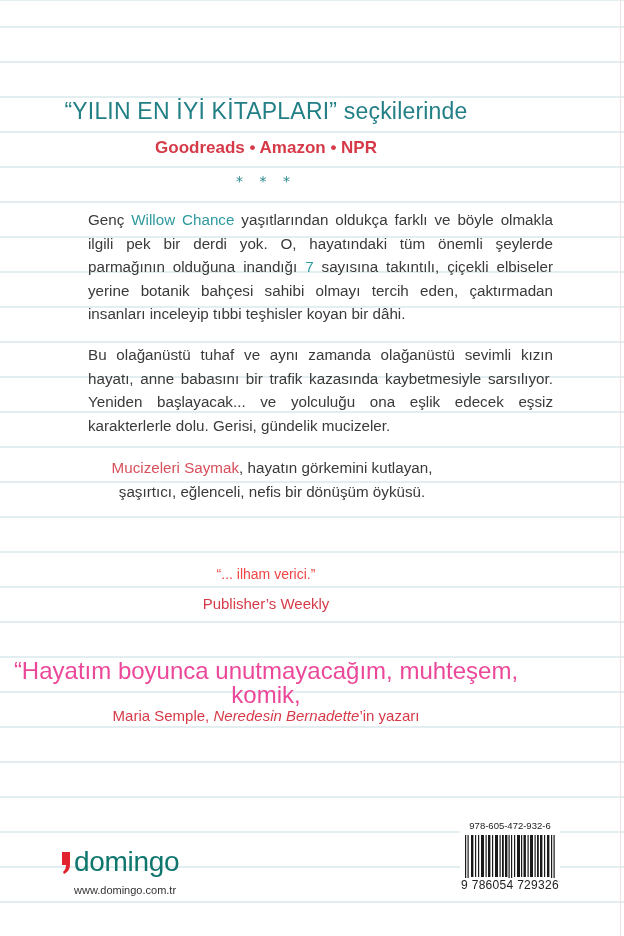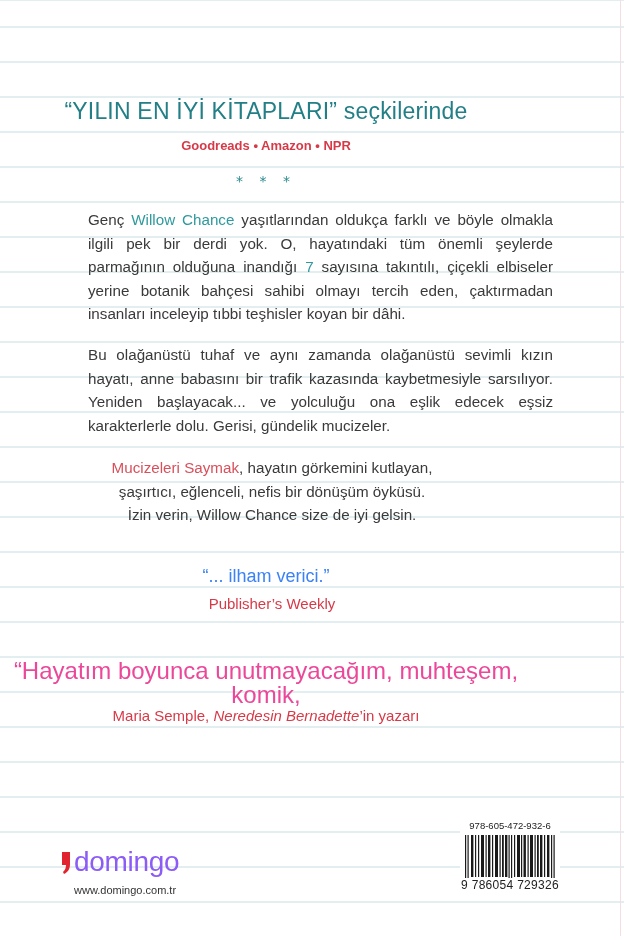--- a/index.html
+++ b/index.html
@@ -14,41 +14,41 @@
     background-image: repeating-linear-gradient(to bottom,
       transparent 0px, transparent 25px, #e3eef0 25px, #e3eef0 27px, transparent 27px, transparent 35px);
     background-position: 0 1px;
   }
   .margin-line {
     position:absolute; top:0; right:3px; width:1px; height:936px; background:#f3dfe2;
   }
   .abs { position:absolute; }
   .center { text-align:center; left:0; width:532px; }
   .title { top:98px; font-size:23px; color:#237f86; letter-spacing:0.2px; font-family:"Liberation Sans", sans-serif; }
-  .sources { top:138px; font-size:13px; font-weight:bold; color:#d63a48; font-family:"Liberation Sans", sans-serif; }
+  .sources { top:138px; font-size:17px; font-weight:bold; color:#d63a48; font-family:"Liberation Sans", sans-serif; }
   .stars { top:173px; font-size:14px; color:#2a8a8e; letter-spacing:6px; }
   .para {
     left:88px; width:465px; font-size:15.2px; line-height:23.5px;
     text-align:justify; text-align-last:left; color:#3a3a3a;
     font-family:"Liberation Sans", sans-serif;
   }
   .p1 { top:208px; }
   .p2 { top:343px; }
   .teal { color:#2f9a9e; }
   .red { color:#d8505b; }
   .p3 { top:456px; font-size:15.2px; line-height:23.5px; color:#3a3a3a; font-family:"Liberation Sans", sans-serif; }
   .p3 div { text-align:center;margin-left:12px; }
-  .q1 { top:566px; font-size:18px; color:#3b82f6; font-family:"Liberation Sans", sans-serif; }
-  .q1src { top:595px; font-size:15px; color:#d63a48; font-family:"Liberation Sans", sans-serif;padding-left:6px; }
+  .q1 { top:566px; font-size:14px; color:#ef4444; font-family:"Liberation Sans", sans-serif; }
+  .q1src { top:595px; font-size:15px; color:#d63a48; font-family:"Liberation Sans", sans-serif; }
   .q2 { top:659px; font-size:24px; line-height:24px; color:#ec4899; font-family:"Liberation Sans", sans-serif; }
   .q2src { top:707px; font-size:15px; color:#d63a48; font-family:"Liberation Sans", sans-serif; }
   .q2src i { font-style:italic; }
   .logo { left:62px; top:846px; }
   .logo-mark { position:absolute; left:0; top:6px; width:10px; height:22px; }
-  .logo-word { position:absolute; left:12px; top:0; font-size:28px; color:#8b5cf6; font-family:"Liberation Sans", sans-serif; letter-spacing:-0.3px; }
+  .logo-word { position:absolute; left:12px; top:0; font-size:28px; color:#0f766e; font-family:"Liberation Sans", sans-serif; letter-spacing:-0.3px; }
   .logo-url { position:absolute; left:12px; top:38px; font-size:11px; color:#333; font-family:"Liberation Sans", sans-serif; white-space:nowrap; }
   .barcode-box { left:460px; top:818px; width:100px; height:75px; background:#fff; }
   .isbn-top { position:absolute; left:0; top:2px; width:100px; text-align:center; font-size:9.5px; color:#222; font-family:"Liberation Sans", sans-serif; }
   .bars { position:absolute; left:5px; top:17px; width:90px; height:48px; }
   .isbn-bottom { position:absolute; left:0; top:60px; width:100px; text-align:right; font-size:12px; color:#222; font-family:"Liberation Sans", sans-serif; background:transparent; letter-spacing:0.3px; }
   .isbn-bottom span { background:#fff; padding:0 1px; }
 </style>
 </head>
 <body>
 
@@ -59,21 +59,20 @@
 <div class="abs center sources">Goodreads • Amazon • NPR</div>
 <div class="abs center stars">* * *</div>
 
 <div class="abs para p1"><span>Genç </span><span class="teal">Willow Chance</span><span> yaşıtlarından oldukça farklı ve böyle olmakla ilgili pek bir derdi yok. O, hayatındaki tüm önemli şeylerde parmağının olduğuna inandığı </span><span class="teal">7</span><span> sayısına takıntılı, çiçekli elbiseler yerine botanik bahçesi sahibi olmayı tercih eden, çaktırmadan insanları inceleyip tıbbi teşhisler koyan bir dâhi.</span></div>
 
 <div class="abs para p2">Bu olağanüstü tuhaf ve aynı zamanda olağanüstü sevimli kızın hayatı, anne babasını bir trafik kazasında kaybetmesiyle sarsılıyor. Yeniden başlayacak... ve yolculuğu ona eşlik edecek eşsiz karakterlerle dolu. Gerisi, gündelik mucizeler.</div>
 
 <div class="abs center p3">
   <div><span class="red">Mucizeleri Saymak</span><span>, hayatın görkemini kutlayan,</span></div>
   <div>şaşırtıcı, eğlenceli, nefis bir dönüşüm öyküsü.</div>
-  <div>İzin verin, Willow Chance size de iyi gelsin.</div>
 </div>
 
 <div class="abs center q1">“... ilham verici.”</div>
 <div class="abs center q1src">Publisher’s Weekly</div>
 
 <div class="abs center q2">
   <div>“Hayatım boyunca unutmayacağım, muhteşem, komik,</div>
 </div>
 <div class="abs center q2src"><span>Maria Semple, </span><i>Neredesin Bernadette</i><span>’in yazarı</span></div>
 

